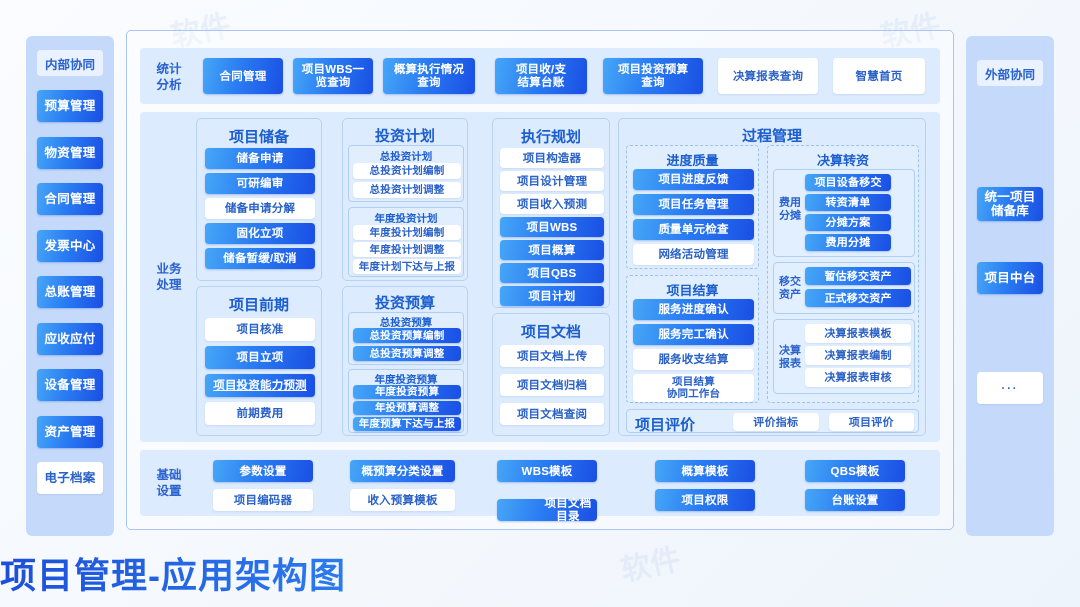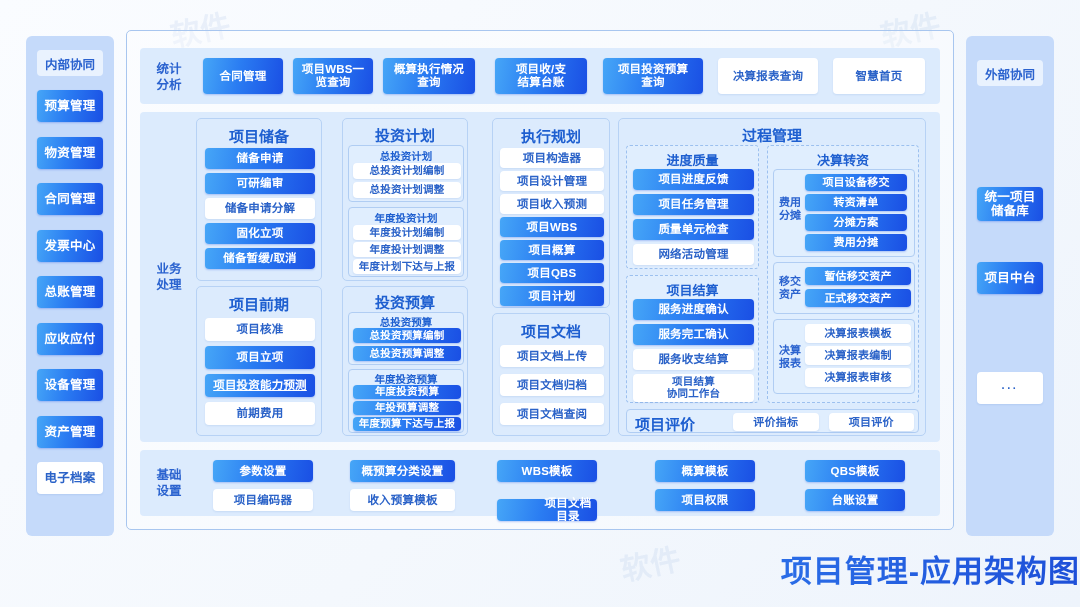--- a/index.html
+++ b/index.html
@@ -99,22 +99,22 @@
   .side-tag {
     position: absolute;
     color: #2b63cf; font-weight: bold; font-size: 11px;
     text-align: center; line-height: 1.2; white-space: pre-line;
   }
 
   
   .page-title {
     position: absolute;
     left: 0; right: 0; top: 546px;
-    text-align: right;
-    font-size: 31px; font-weight: bold;
+    text-align: left;
+    font-size: 36px; font-weight: bold;
     letter-spacing: 1px;
     background: linear-gradient(90deg,#1d4fd8 0%, #2f86f4 40%, #2b6fe8 70%, #1d4fd8 100%);
     -webkit-background-clip: text; background-clip: text;
     color: transparent;
     -webkit-text-fill-color: transparent;
   }
 
   
   .wm {
     position: absolute; color: rgba(150,180,225,.16);
@@ -281,21 +281,21 @@
 协同工作台</div>
         </div>
     </div>
 
     <div class="subpanel" style="left:148px;top:26px;width:152px;height:258px;">
       <div class="sub-title" style="top:4px;font-size:13px;">决算转资</div>
 
       <div class="subpanel solid" style="left:5px;top:23px;width:142px;height:88px;">
         <div class="side-tag" style="left:3px;top:26px;width:26px;">费用
 分摊</div>
-        <div id="c-fa0" style="position:absolute;left:31px;top:4px;width:102px;">
+        <div id="c-fa0" style="position:absolute;left:31px;top:4px;width:86px;">
             <div class="pill blue" style="font-size: 11px; height: 17px; margin-bottom: 3px;">项目设备移交</div>
             <div class="pill blue" style="font-size: 11px; height: 17px; margin-bottom: 3px;">转资清单</div>
             <div class="pill blue" style="font-size: 11px; height: 17px; margin-bottom: 3px;">分摊方案</div>
             <div class="pill blue" style="font-size: 11px; height: 17px; margin-bottom: 3px;">费用分摊</div>
           </div>
       </div>
 
       <div class="subpanel solid" style="left:5px;top:116px;width:142px;height:52px;">
         <div class="side-tag" style="left:3px;top:12px;width:26px;">移交
 资产</div>

